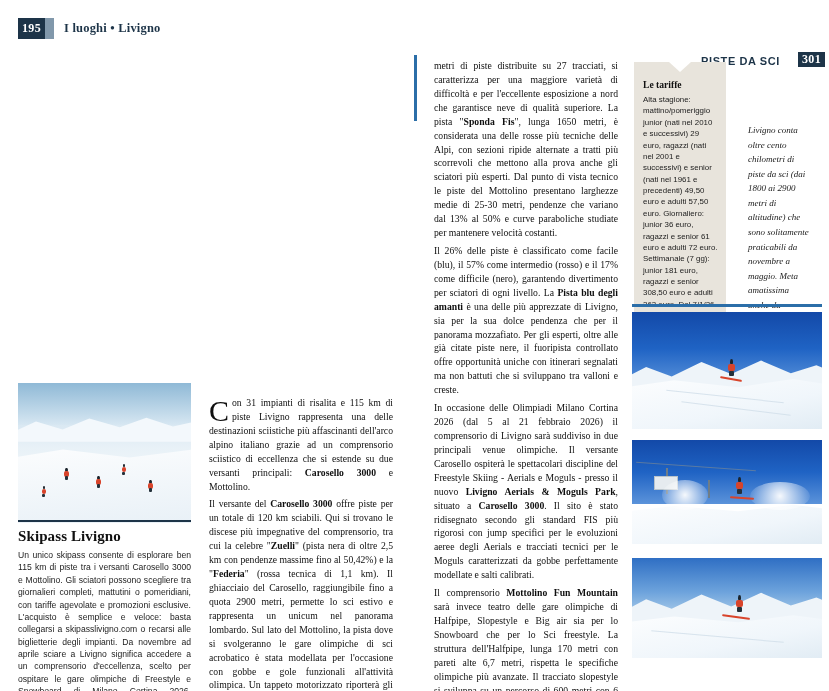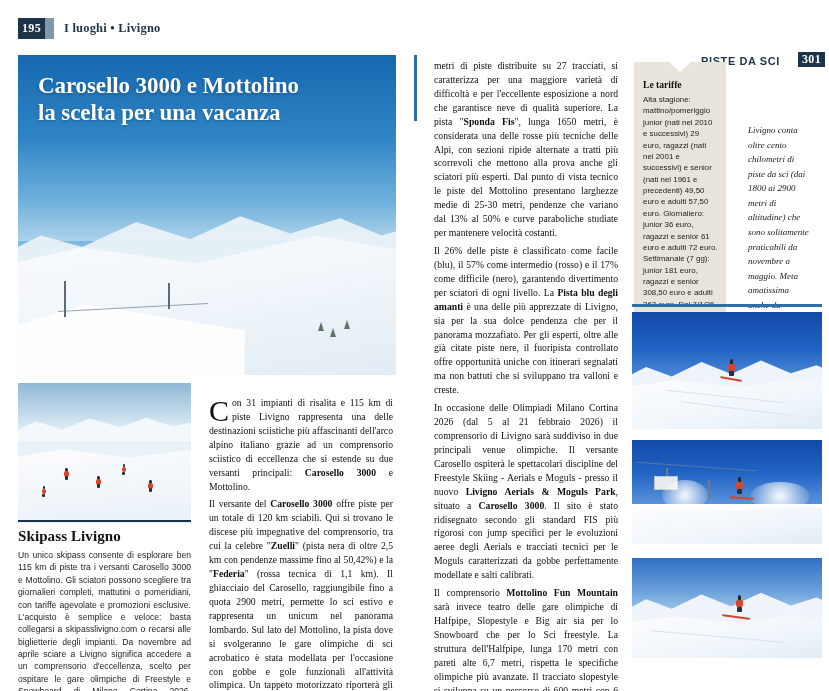--- a/index.html
+++ b/index.html
@@ -316,36 +316,20 @@
     <div class="folio-tab"></div>
     <div class="head-left-label">I luoghi • Livigno</div>
   </div>
 
   <div class="head-right">
     <div class="head-right-label">PISTE DA SCI</div>
     <div class="folio-tab"></div>
     <div class="folio-box">301</div>
   </div>
 
-  <div class="hero">
-    <div class="sky"></div>
-    <div class="ridge-far"></div>
-    <div class="slope"></div>
-    <div class="slope2"></div>
-    <div class="lift-cable" style="left:40px; top:252px; width:150px; transform:rotate(-3deg);"></div>
-    <div class="lift-pole" style="left:46px; height:36px; bottom:58px;"></div>
-    <div class="lift-pole" style="left:150px; height:26px; bottom:66px;"></div>
-    <div class="tree" style="left:300px; bottom:44px;"></div>
-    <div class="tree" style="left:312px; bottom:38px;"></div>
-    <div class="tree" style="left:326px; bottom:46px;"></div>
-    <div class="hero-title">
-      <div>Carosello 3000 e Mottolino</div>
-      <div>la scelta per una vacanza</div>
-    </div>
-  </div>
 
   <div class="photo2">
     <div class="p2sky"></div>
     <div class="p2ridge"></div>
     <div class="p2slope"></div>
     <div class="skier" style="left:46px; top:88px; width:5px; height:9px;">
       <div class="head"></div>
       <div class="body"></div>
       <div class="leg"></div>
     </div>

